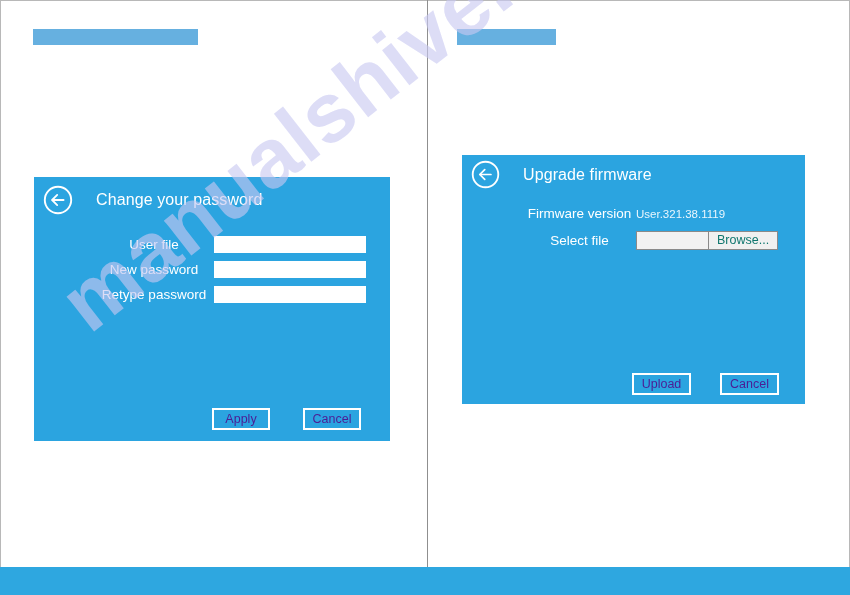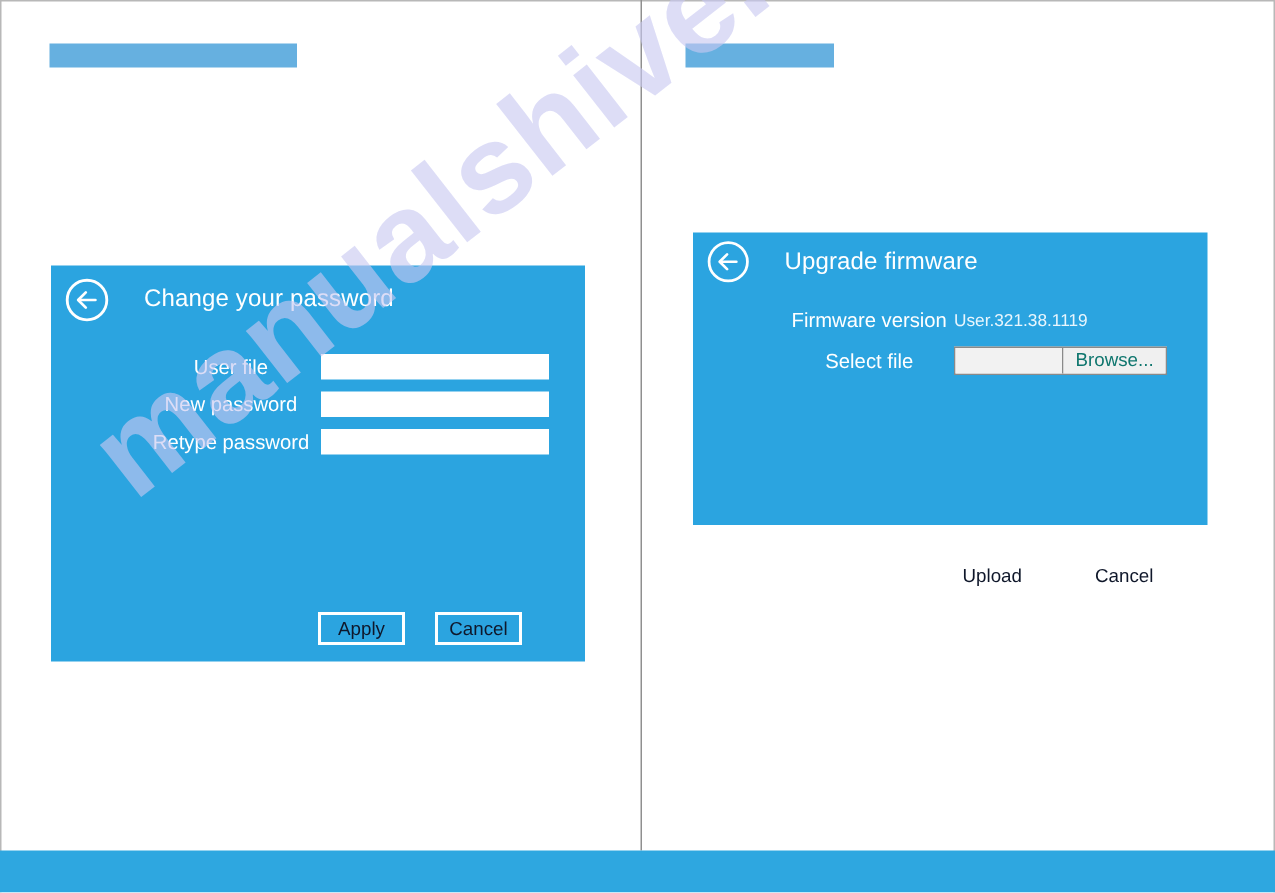--- a/index.html
+++ b/index.html
@@ -65,21 +65,21 @@
   .heading-bar.left  { left: 33px;  top: 29px; width: 165px; height: 16px; }
   .heading-bar.right { left: 457px; top: 29px; width: 99px;  height: 16px; }
 
   
   .dialog {
     position: absolute;
     background: #2ba4e0;
     box-sizing: border-box;
   }
   .dialog.pwd  { left: 34px;  top: 177px; width: 356px; height: 264px; }
-  .dialog.fw   { left: 462px; top: 155px; width: 343px; height: 195px; }
+  .dialog.fw   { left: 462px; top: 155px; width: 343px; height: 249px; }
 
   
   .dlg-header {
     position: absolute;
     display: flex;
     align-items: center;
   }
   .dialog.pwd .dlg-header { left: 8px;  top: 7px; justify-content: center;  }
   .dialog.fw  .dlg-header { left: 8px;  top: 4px;  }
 
@@ -172,27 +172,27 @@
     cursor: pointer;
     white-space: nowrap;
     line-height: 17px;
   }
 
   
   .btn-row {
     position: absolute;
     display: flex;
   }
-  .dialog.pwd .btn-row { left: 178px; top: 231px; gap: 20px; }
+  .dialog.pwd .btn-row { left: 178px; top: 231px; gap: 33px; }
   .dialog.fw  .btn-row { left: 170px; top: 218px; gap: 29px; }
 
   .flat-btn {
     background: transparent;
     border: 2px solid #ffffff;
-    color: #0f172a;
+    color: #4c1d95;
     font-family: "Liberation Sans", sans-serif;
     font-size: 12.5px;
     cursor: pointer;
     box-sizing: border-box;
     text-align: center;
     padding: 0;
     line-height: 18px;
   }
   .dialog.pwd .flat-btn { width: 58px; height: 22px; }
   .dialog.fw  .flat-btn { width: 59px; height: 22px; }

